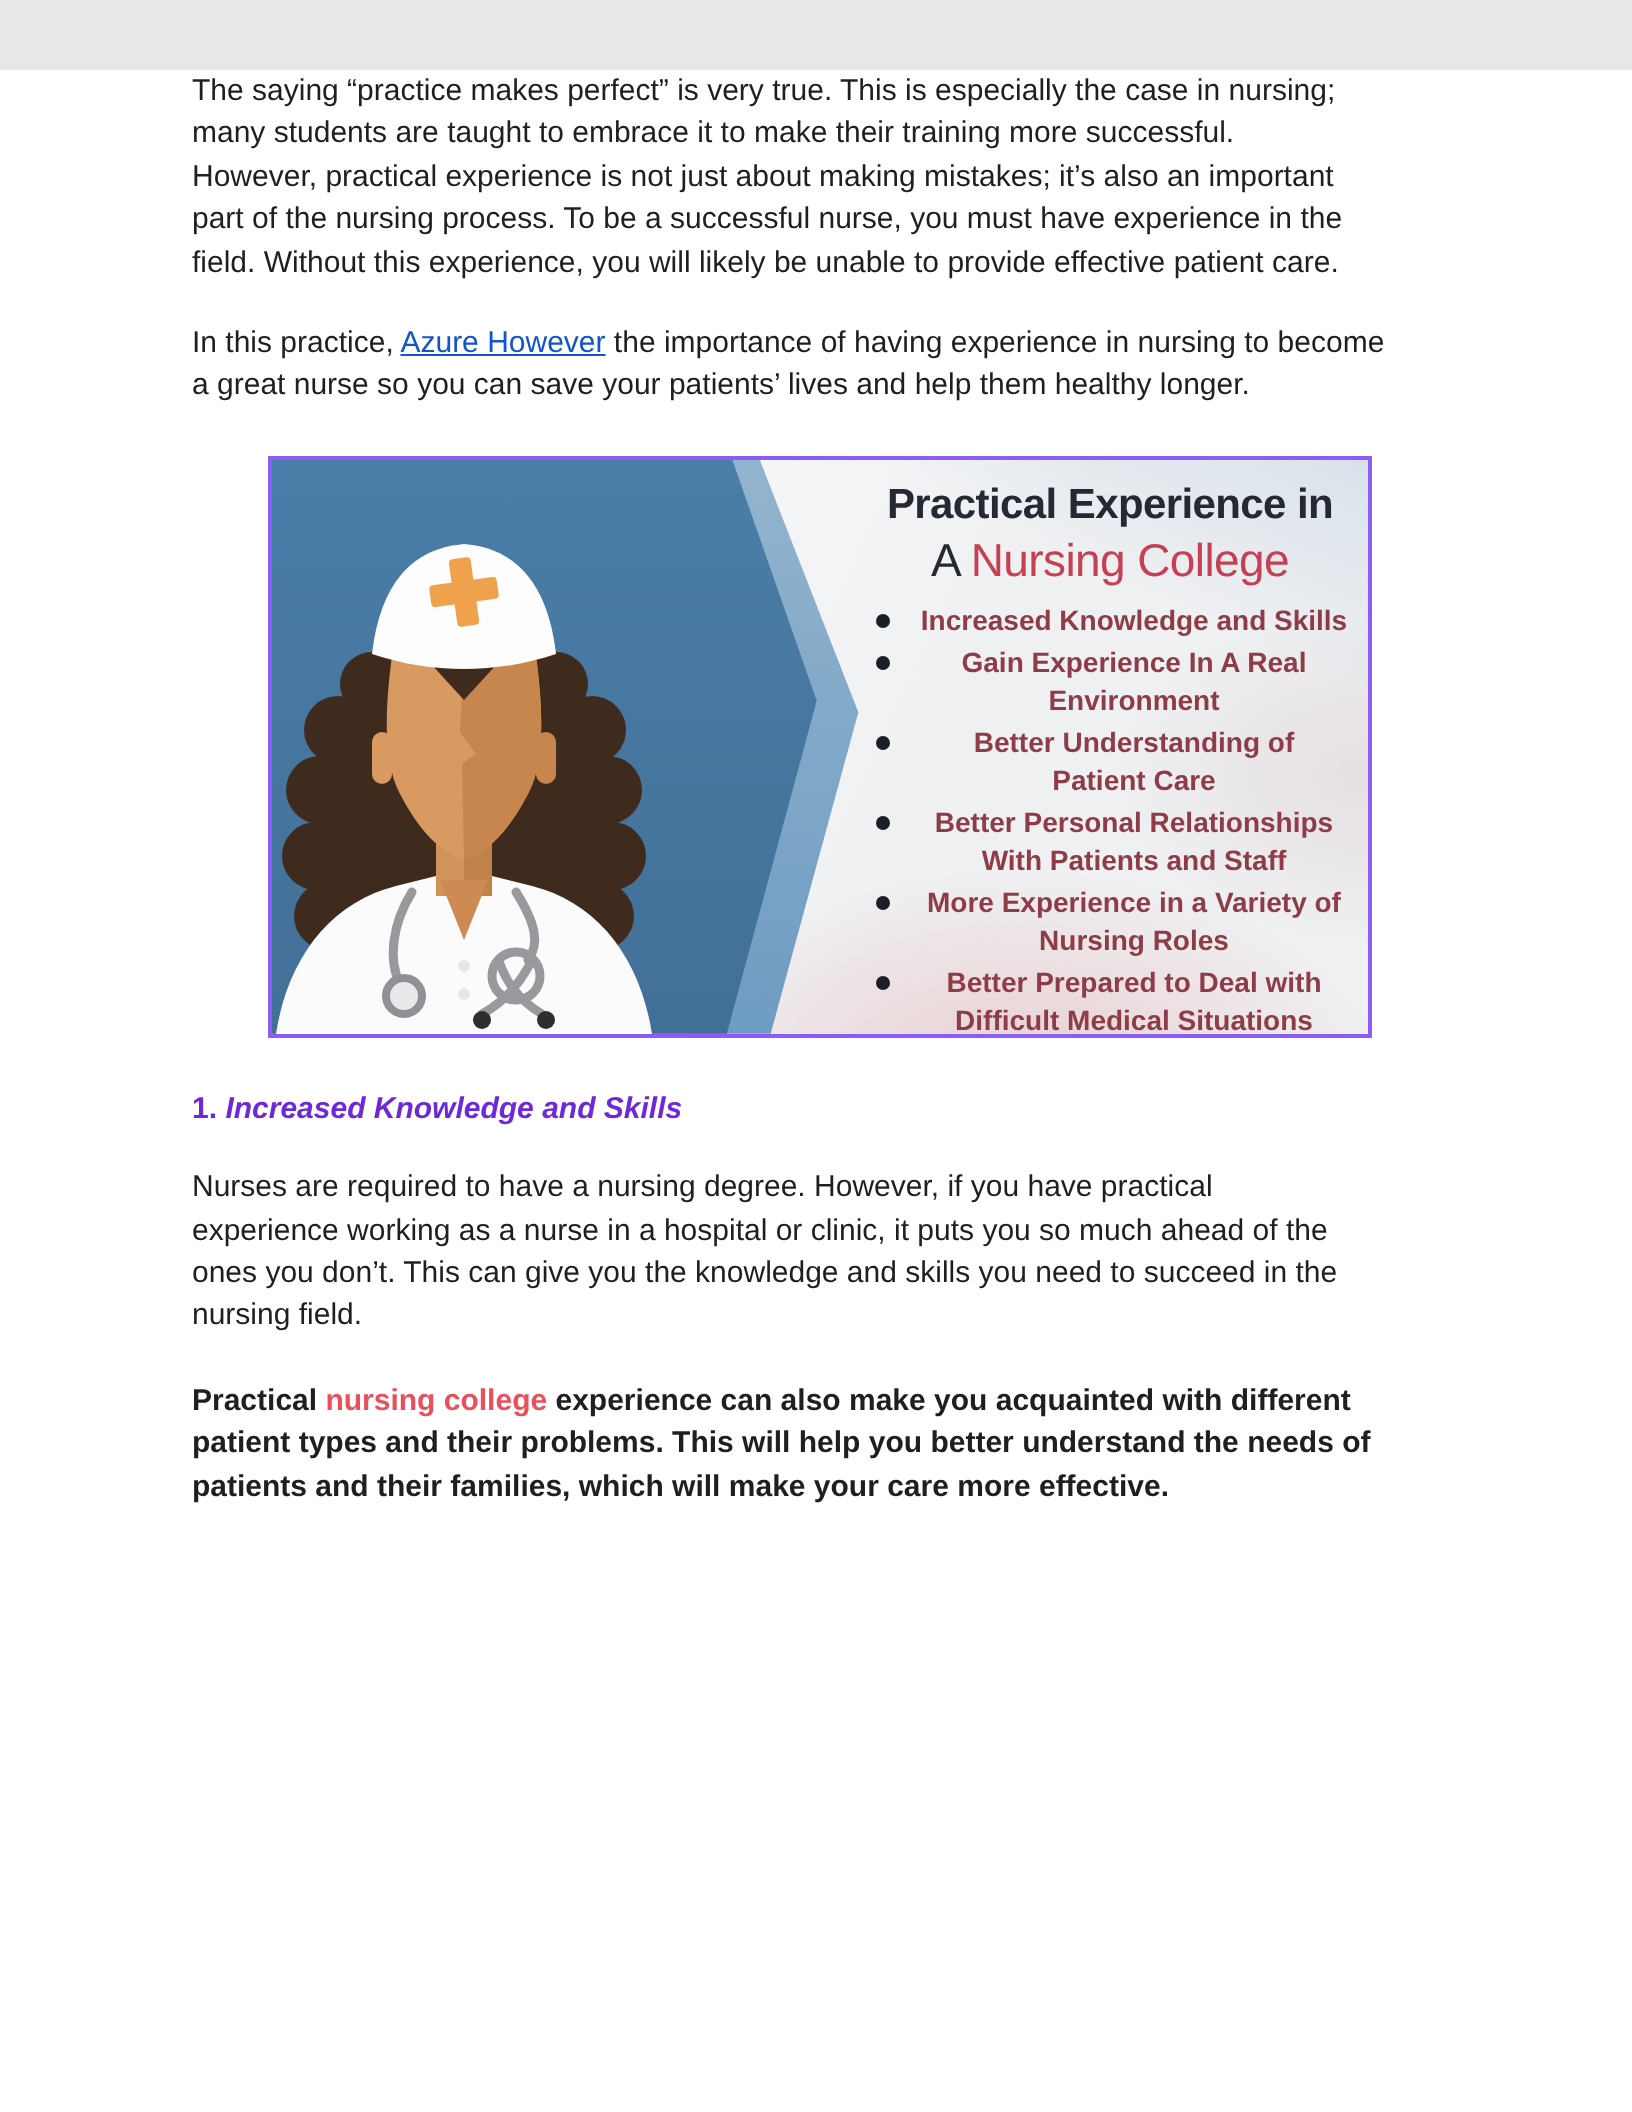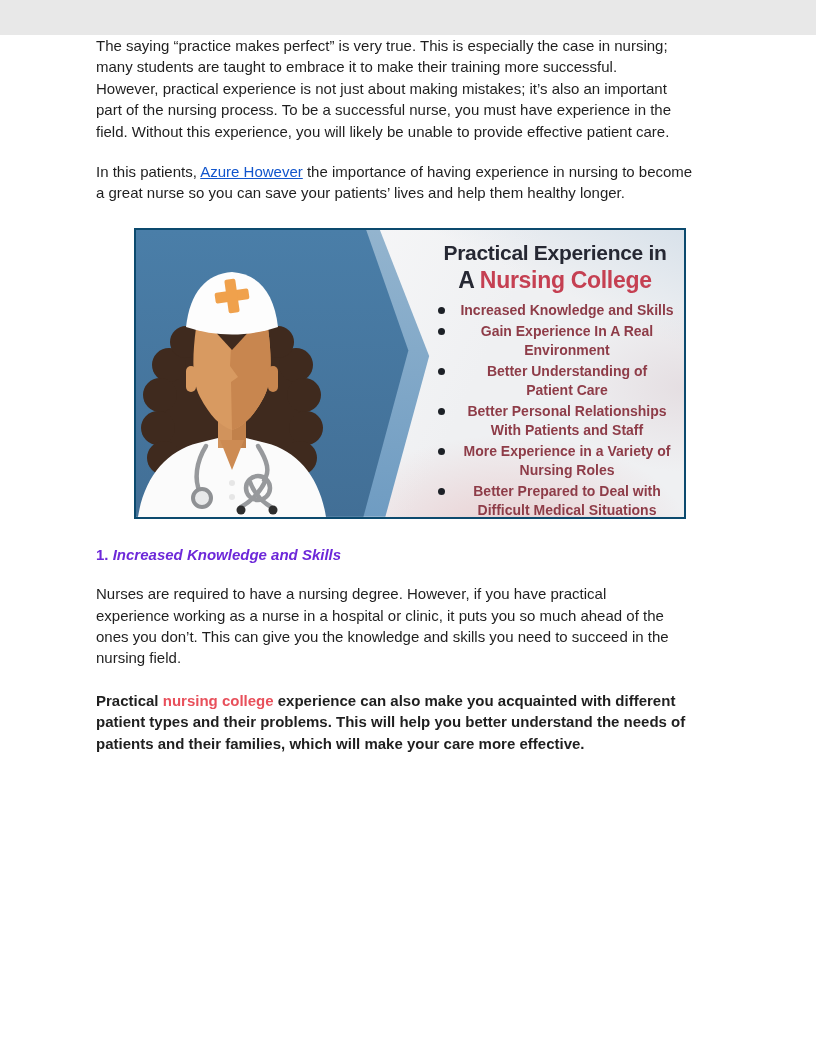--- a/index.html
+++ b/index.html
@@ -12,56 +12,56 @@
   #p2{margin-top:19px;}
   #p3{margin-top:18px;}
   #p4{margin-top:21px;font-weight:bold;}
   .seg-link{color:#1155cc;text-decoration:underline;cursor:pointer;}
   .seg-redlink{color:#e8505b;cursor:pointer;}
   .seg-bold{font-weight:700;}
   .seg-bolditalic{font-weight:700;font-style:italic;}
   .doc-h2{margin:25px 0 0;font-size:15px;line-height:21.4px;color:#6d28d9;font-weight:700;}
 
   
-  .figure{margin:24px 0 0 38px;width:548px;height:287px;border:2px solid #0c4a6e;position:relative;
+  .figure{margin:24px 0 0 38px;width:548px;height:287px;border:2px solid #8b5cf6;position:relative;
     overflow:hidden;background:#86efac;cursor:pointer;}
   .ig-bg{position:absolute;inset:0;
     background:
       radial-gradient(ellipse 260px 150px at 68% 108%, rgba(226,170,172,0.50), rgba(226,170,172,0) 70%),
       radial-gradient(ellipse 180px 120px at 100% 55%, rgba(214,196,202,0.40), rgba(214,196,202,0) 70%),
       linear-gradient(205deg, rgba(198,214,228,0.55) 0%, rgba(198,214,228,0) 22%),
       linear-gradient(115deg, rgba(255,255,255,0.9) 0%, rgba(239,240,242,0.2) 60%),#eff0f2;}
   .ig-band{position:absolute;inset:0;background:linear-gradient(180deg,#93b4ce 0%,#6f9cc2 100%);
     clip-path:polygon(0 0,44.5% 0,53.5% 44%,45.5% 100%,0 100%);}
   .ig-arrow{position:absolute;inset:0;background:linear-gradient(180deg,#4a7ea8 0%,#426f96 100%);
     clip-path:polygon(0 0,42% 0,49.7% 42%,41.5% 100%,0 100%);}
   .ig-nurse{position:absolute;left:0;top:0;}
   .ig-right{position:absolute;left:296px;top:10px;width:246px;}
   .ig-title1{font-size:21px;line-height:26px;font-weight:700;color:#262833;text-align:center;letter-spacing:-0.3px;}
-  .ig-title2{font-size:23px;line-height:28px;font-weight:700;color:#262833;text-align:center;letter-spacing:-0.3px;}
+  .ig-title2{font-size:23px;line-height:28px;font-weight:400;color:#262833;text-align:center;letter-spacing:-0.3px;}
   .ig-title2 .hl{color:#c54052;}
   .ig-list{list-style:none;margin:7px 0 0;padding:0;}
   .ig-list li{position:relative;padding-left:24px;margin-bottom:2px;font-size:14px;line-height:19px;
     font-weight:700;color:#8e3c48;text-align:center;}
   .ig-list li .li-text{white-space:pre-line;}
   .ig-list li .dot{position:absolute;left:6px;top:6px;width:7px;height:7px;border-radius:50%;background:#1c2026;}
 </style>
 </head>
 <body>
 
 <div class="page">
 
 
   <p class="body-par" id="p1"><span>The saying “practice makes perfect” is very true. This is especially the case in nursing;
 many students are taught to embrace it to make their training more successful.
 However, practical experience is not just about making mistakes; it’s also an important
 part of the nursing process. To be a successful nurse, you must have experience in the
 field. Without this experience, you will likely be unable to provide effective patient care.</span></p>
 
-  <p class="body-par" id="p2"><span>In this patients, </span><span class="seg-link">Azure However</span><span> the importance of having experience in nursing to become
+  <p class="body-par" id="p2"><span>In this practice, </span><span class="seg-link">Azure However</span><span> the importance of having experience in nursing to become
 a great nurse so you can save your patients’ lives and help them healthy longer.</span></p>
 
   <div class="figure">
     <div class="ig-bg"></div>
     <div class="ig-band"></div>
     <div class="ig-arrow"></div>
 
     <svg class="ig-nurse" width="310" height="287" viewBox="0 0 310 287">
 
       <g fill="#3f2a1e">

